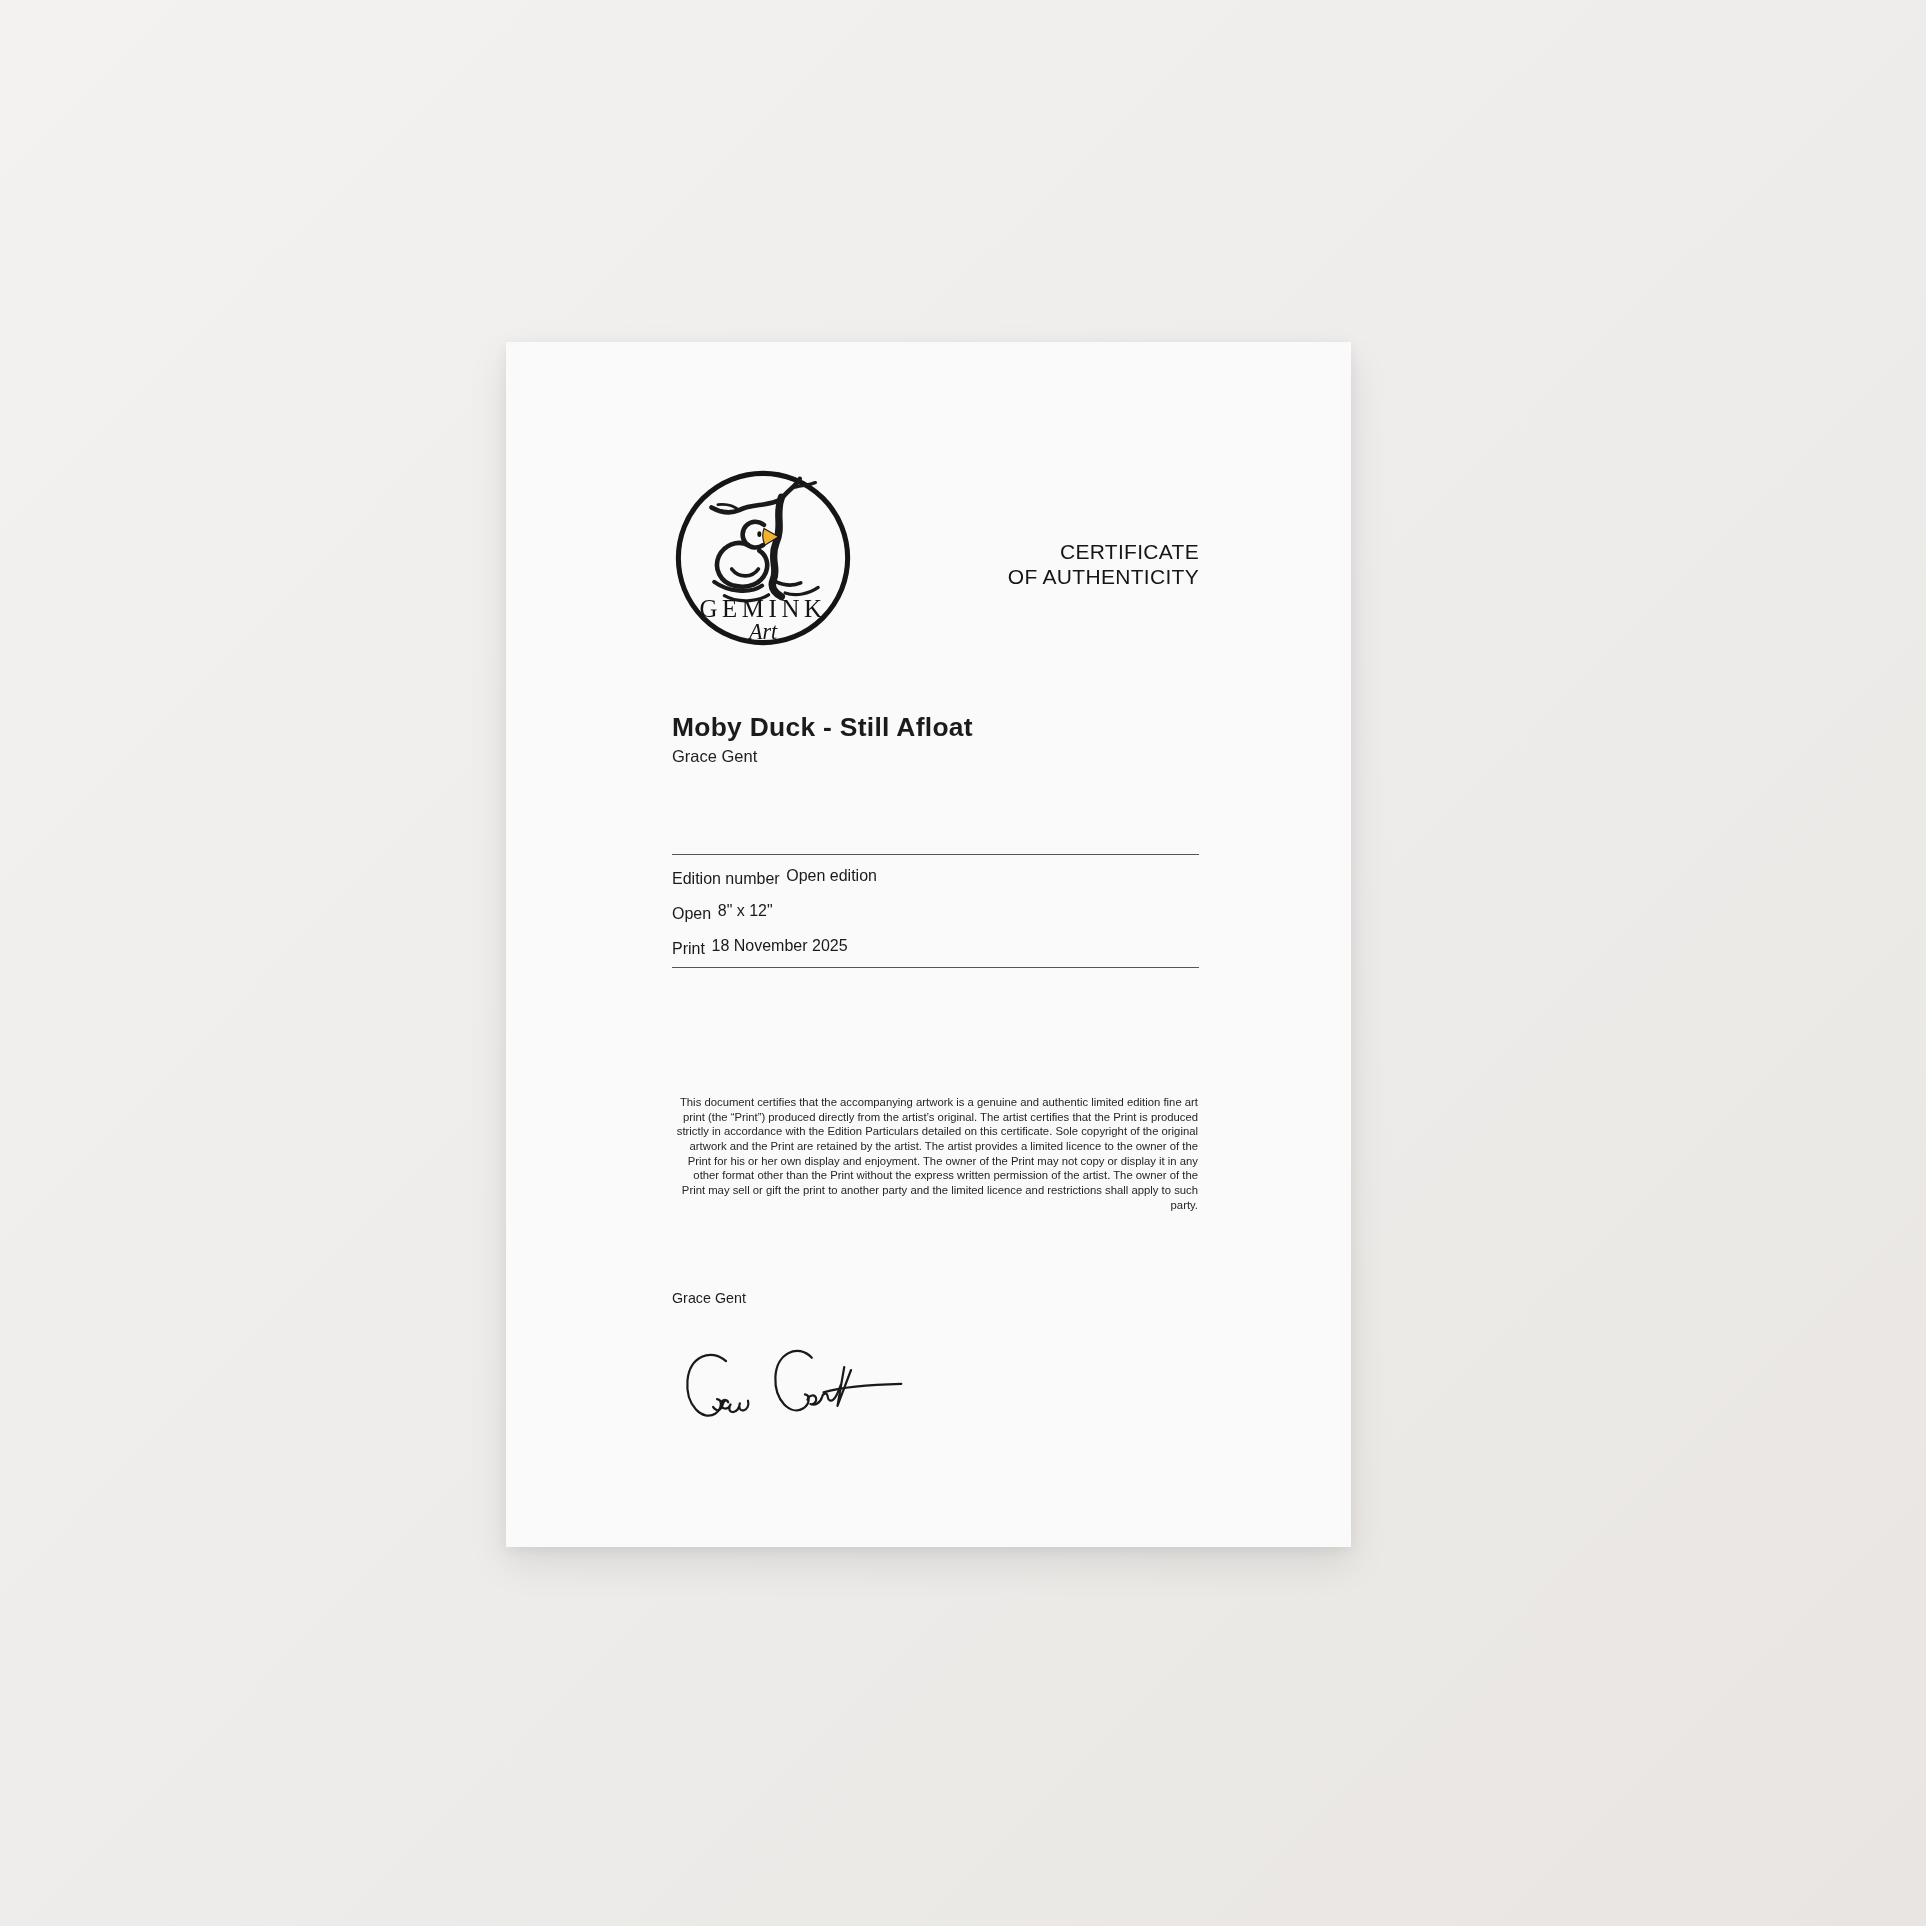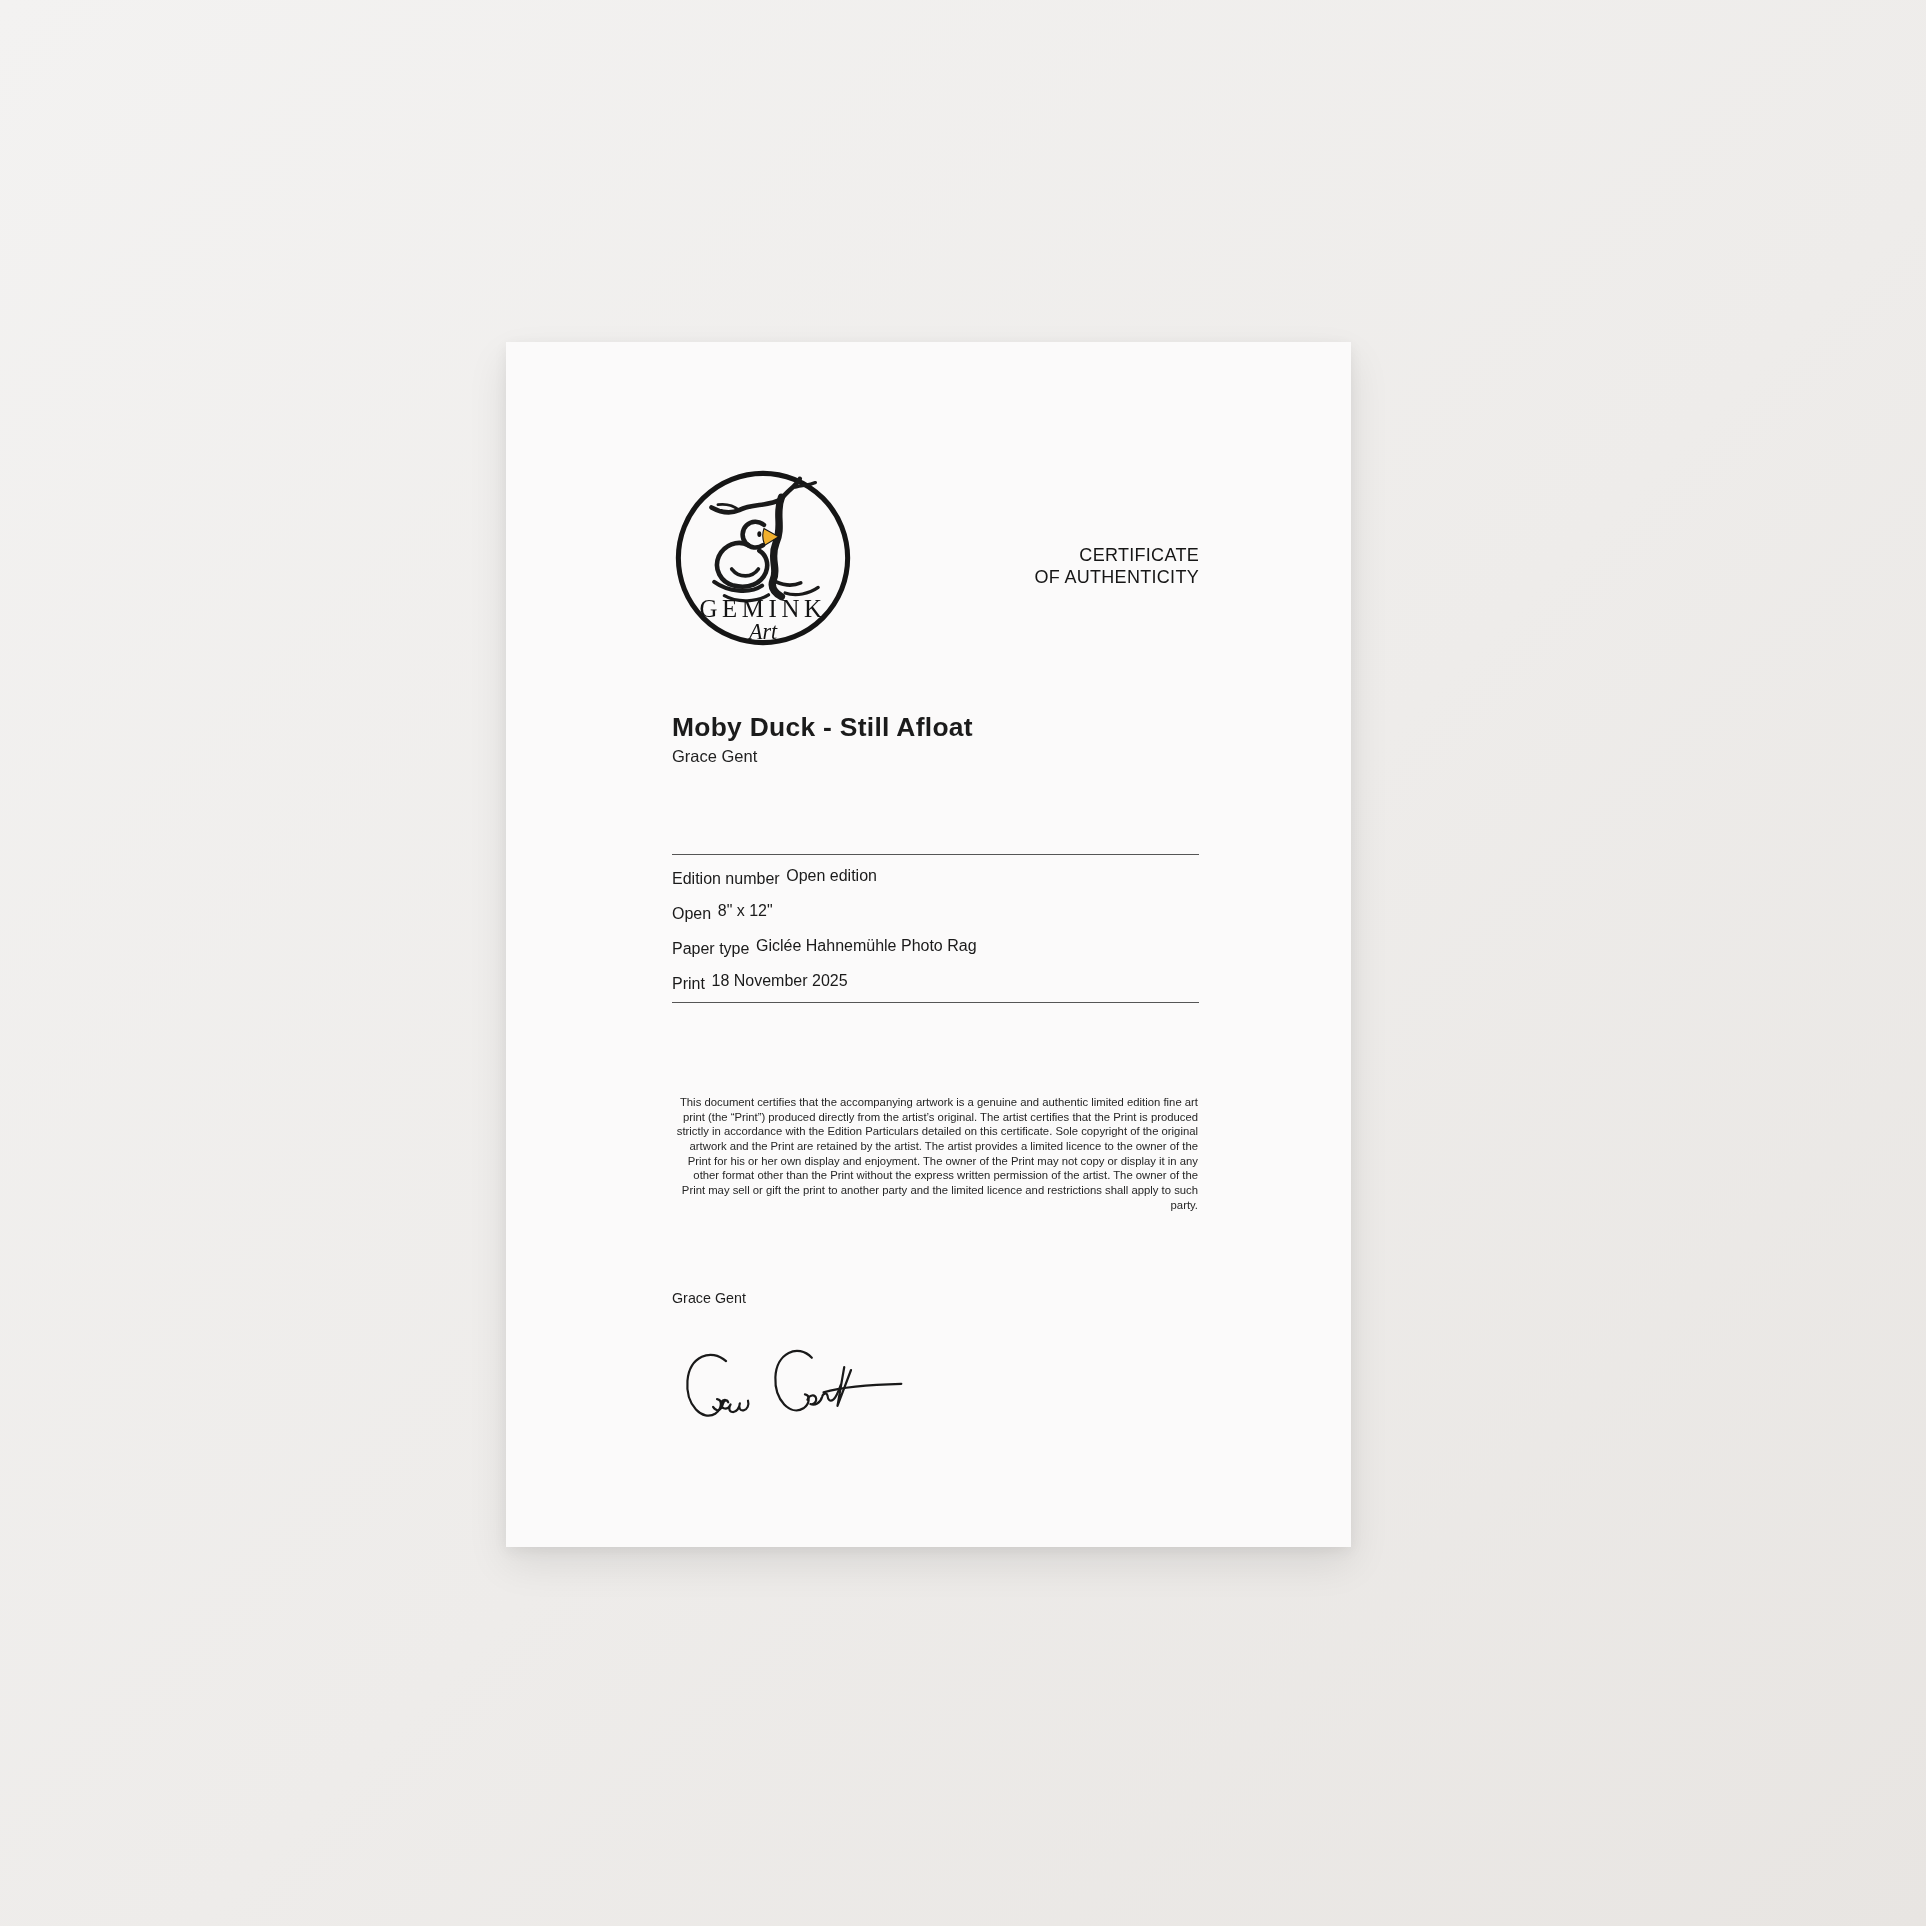--- a/index.html
+++ b/index.html
@@ -10,22 +10,22 @@
   }
   .canvas { position:relative; width:1926px; height:1926px; }
   .paper {
     position:absolute; left:506px; top:342px; width:845px; height:1205px;
     background:#fbfafa;
     box-shadow:0 16.5px 39px rgba(0,0,0,0.09), 0 4.4px 13.2px rgba(0,0,0,0.06);
   }
   .logo { position:absolute; left:165px; top:124px; width:184px; height:184px; }
   .logo svg { width:100%; height:100%; }
   .cert-heading {
-    position:absolute; top:203px; right:152px; text-align:right;
-    font-size:18px; line-height:1.2; letter-spacing:0.3px; color:#161616;
+    position:absolute; top:197px; right:152px; text-align:right;
+    font-size:21px; line-height:1.2; letter-spacing:0.3px; color:#161616;
   }
   .title-block { position:absolute; left:166px; top:370px; }
   .art-title { font-size:26.4px; font-weight:bold; color:#1b1b1b; letter-spacing:0.3px; }
   .art-artist { font-size:16.5px; color:#222; margin-top:4.4px; }
   .details {
     position:absolute; left:166px; top:512px; width:527px;
     border-top:1.1px solid #555; border-bottom:1.1px solid #555;
     padding:3.3px 0;
   }
   .detail-row { height:35px; display:flex; align-items:center; font-size:16px; color:#1a1a1a; }
@@ -84,24 +84,20 @@
     <div class="details">
       <div class="detail-row">
         <span class="detail-label">Edition number</span>
         <span class="detail-value">Open edition</span>
       </div>
       <div class="detail-row">
         <span class="detail-label">Open</span>
         <span class="detail-value">8" x 12"</span>
       </div>
       <div class="detail-row">
-        <span class="detail-label">Paper type</span>
-        <span class="detail-value">Giclée Hahnemühle Photo Rag</span>
-      </div>
-      <div class="detail-row">
         <span class="detail-label">Print</span>
         <span class="detail-value">18 November 2025</span>
       </div>
     </div>
 
     <div class="statement">This document certifies that the accompanying artwork is a genuine and authentic limited edition fine art print (the “Print”) produced directly from the artist’s original. The artist certifies that the Print is produced strictly in accordance with the Edition Particulars detailed on this certificate. Sole copyright of the original artwork and the Print are retained by the artist. The artist provides a limited licence to the owner of the Print for his or her own display and enjoyment. The owner of the Print may not copy or display it in any other format other than the Print without the express written permission of the artist. The owner of the Print may sell or gift the print to another party and the limited licence and restrictions shall apply to such party.</div>
 
     <div class="signer-name">Grace Gent</div>
 
     <div class="signature">

